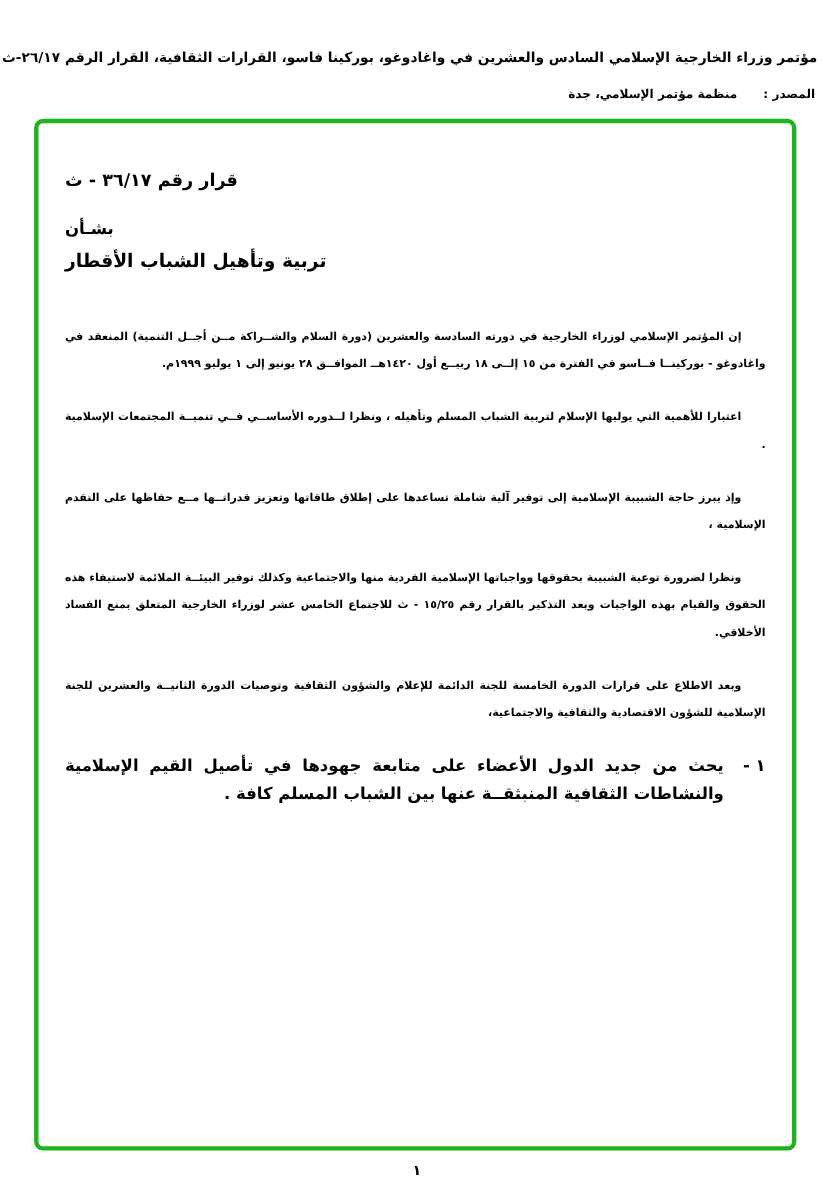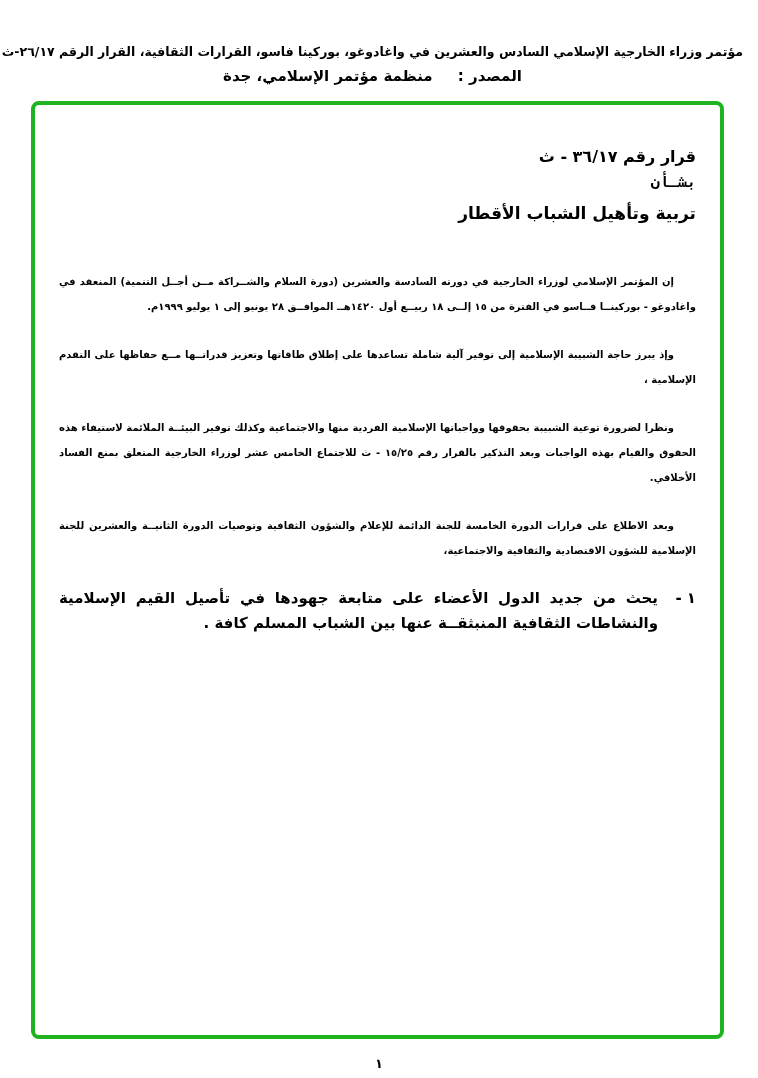--- a/index.html
+++ b/index.html
@@ -20,40 +20,40 @@
   .header {
     padding: 44px 8px 0 4px;
   }
   .header-line1 {
     font-size: 12.5px;
     font-weight: 700;
     text-align: right;
     white-space: nowrap;
   }
   .header-line2 {
-    font-size: 15px;
+    font-size: 11px;
     font-weight: 700;
-    text-align: center;
-    margin-top: 8px;
+    text-align: right;
+    margin-top: 20px;
     padding-right: 2px;
   }
   .header-line2 .source-value { margin-right: 20px; }
 
   .frame {
     margin: 16px 27px 0 38px;
     width: 693px;
     height: 938px;
     border: 4px solid #1fb41f;
     border-radius: 8px;
     padding: 42px 24px 0 24px;
     overflow: hidden;
   }
-  .title-block { text-align: right; }
+  .title-block { text-align: left; }
   .title-num     { font-size: 16px; font-weight: 700; }
-  .title-about   { font-size: 15px; font-weight: 700; margin-top: 7px; font-family: Liberation Mono, monospace; }
+  .title-about   { font-size: 15px; font-weight: 700; margin-top: 26px; }
   .title-subject { font-size: 17px; font-weight: 700; margin-top: 11px; }
 
   .body-text { margin-top: 46px; }
   .para {
     font-size: 10px;
     font-weight: 700;
     line-height: 25px;
     text-align: justify;
     text-indent: 22px;
     margin-bottom: 23px;
@@ -92,20 +92,21 @@
   <div class="frame">
 
     <div class="title-block">
       <div class="title-num">قرار رقم ٣٦/١٧ - ث</div>
       <div class="title-about">بشـأن</div>
       <div class="title-subject">تربية وتأهيل الشباب الأقطار</div>
     </div>
 
     <div class="body-text">
       <div class="para">إن المؤتمر الإسلامي لوزراء الخارجية في دورته السادسة والعشرين (دورة السلام والشــراكة مــن أجــل التنمية) المنعقد في واغادوغو - بوركينــا فــاسو في الفترة من ١٥ إلــى ١٨ ربيــع أول ١٤٢٠هــ الموافــق ٢٨ يونيو إلى ١ يوليو ١٩٩٩م.</div>
+      <div class="para">اعتبارا للأهمية التي يوليها الإسلام لتربية الشباب المسلم وتأهيله ، ونظرا لــدوره الأساســي فــي تنميــة المجتمعات الإسلامية .</div>
       <div class="para">وإذ يبرز حاجة الشبيبة الإسلامية إلى توفير آلية شاملة تساعدها على إطلاق طاقاتها وتعزيز قدراتــها مــع حفاظها على التقدم الإسلامية ،</div>
       <div class="para">ونظرا لضرورة توعية الشبيبة بحقوقها وواجباتها الإسلامية الفردية منها والاجتماعية وكذلك توفير البيئــة الملائمة لاستيفاء هذه الحقوق والقيام بهذه الواجبات وبعد التذكير بالقرار رقم ١٥/٢٥ - ث للاجتماع الخامس عشر لوزراء الخارجية المتعلق بمنع الفساد الأخلاقي.</div>
       <div class="para">وبعد الاطلاع على قرارات الدورة الخامسة للجنة الدائمة للإعلام والشؤون الثقافية وتوصيات الدورة الثانيــة والعشرين للجنة الإسلامية للشؤون الاقتصادية والثقافية والاجتماعية،</div>
 
       <div class="list-item">
         <span class="list-num">١ -</span>
         <div class="list-text">يحث من جديد الدول الأعضاء على متابعة جهودها في تأصيل القيم الإسلامية والنشاطات الثقافية المنبثقــة عنها بين الشباب المسلم كافة .</div>
       </div>
     </div>
 

